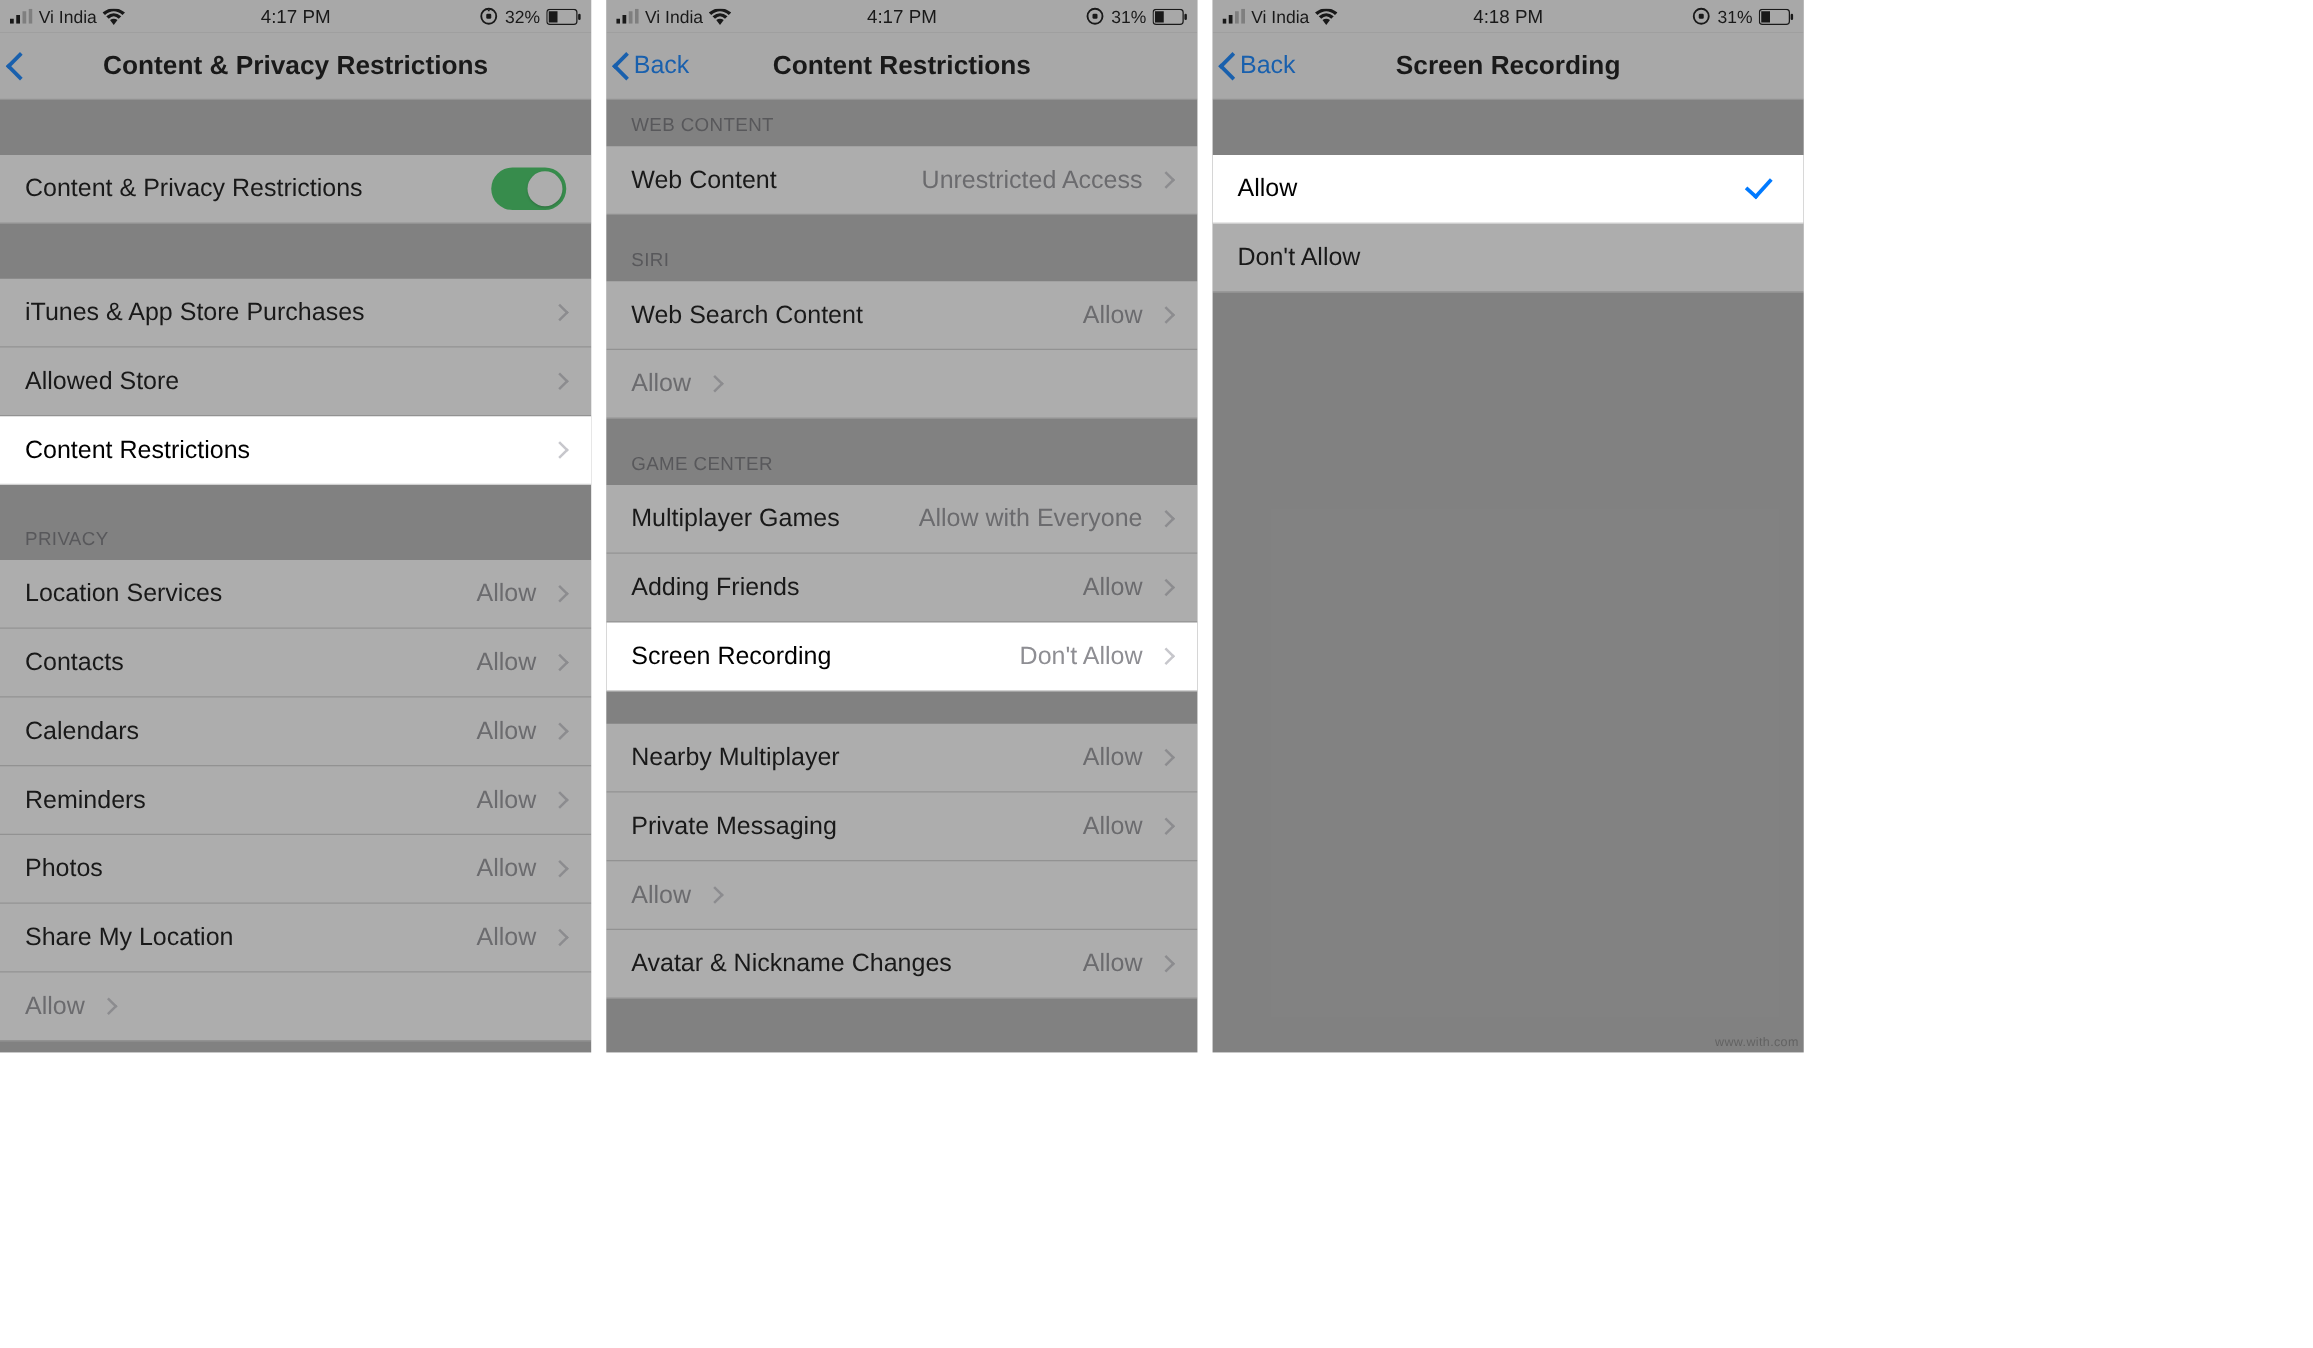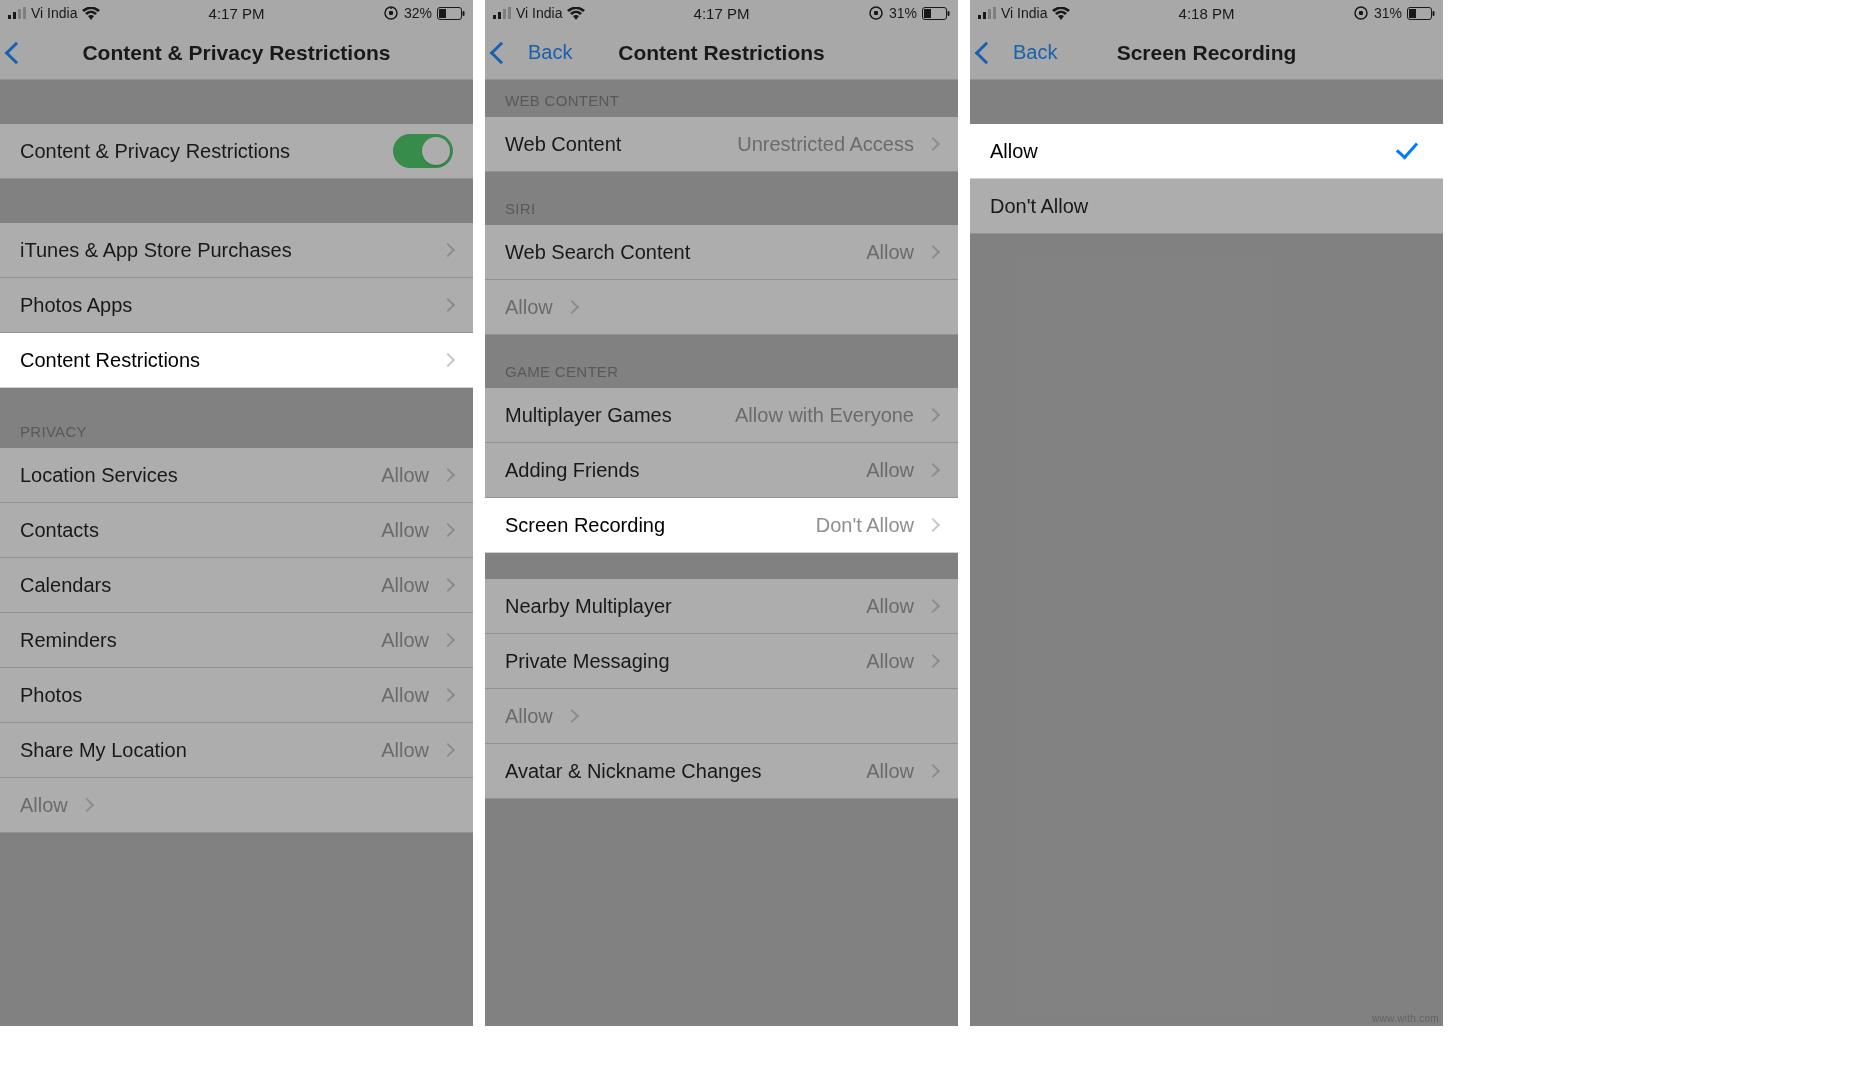--- a/index.html
+++ b/index.html
@@ -8,21 +8,21 @@
       background: #fff;
       display: flex;
       gap: 12px;
       padding: 0;
       width: 1850px;
       height: 1078px;
       overflow: hidden;
     }
     .phone {
       width: 473px;
-      height: 1026px;
+      height: 842px;
       background: #b4b4b4;
       position: relative;
       overflow: hidden;
       flex-shrink: 0;
     }
 
     .dimmer {
       position: absolute;
       inset: 0;
       background: rgba(60,60,60,0.42);
@@ -67,21 +67,21 @@
       font-size: 21px;
       font-weight: 600;
       color: #000;
       pointer-events: none;
     }
     .nav-back {
       display: flex;
       align-items: center;
       color: #007aff;
       font-size: 20px;
-      gap: 21px;
+      gap: 0;
       z-index: 11;
     }
     .chev-back {
       width: 14px; height: 24px;
       display: inline-block;
     }
     .chev-back::before {
       content: "";
       display: block;
       width: 13px; height: 13px;
@@ -208,21 +208,21 @@
     <div class="toggle"></div>
   </div>
 
   <div class="spacer"></div>
 
   <div class="row">
     <span class="label">iTunes &amp; App Store Purchases</span>
     <span class="chev"></span>
   </div>
   <div class="row">
-    <span class="label">Photos Apps</span>
+    <span class="label">Allowed Store</span>
     <span class="chev"></span>
   </div>
   <div class="row highlight">
     <span class="label">Content Restrictions</span>
     <span class="chev"></span>
   </div>
 
   <div class="section-header tall">PRIVACY</div>
 
   <div class="row">

